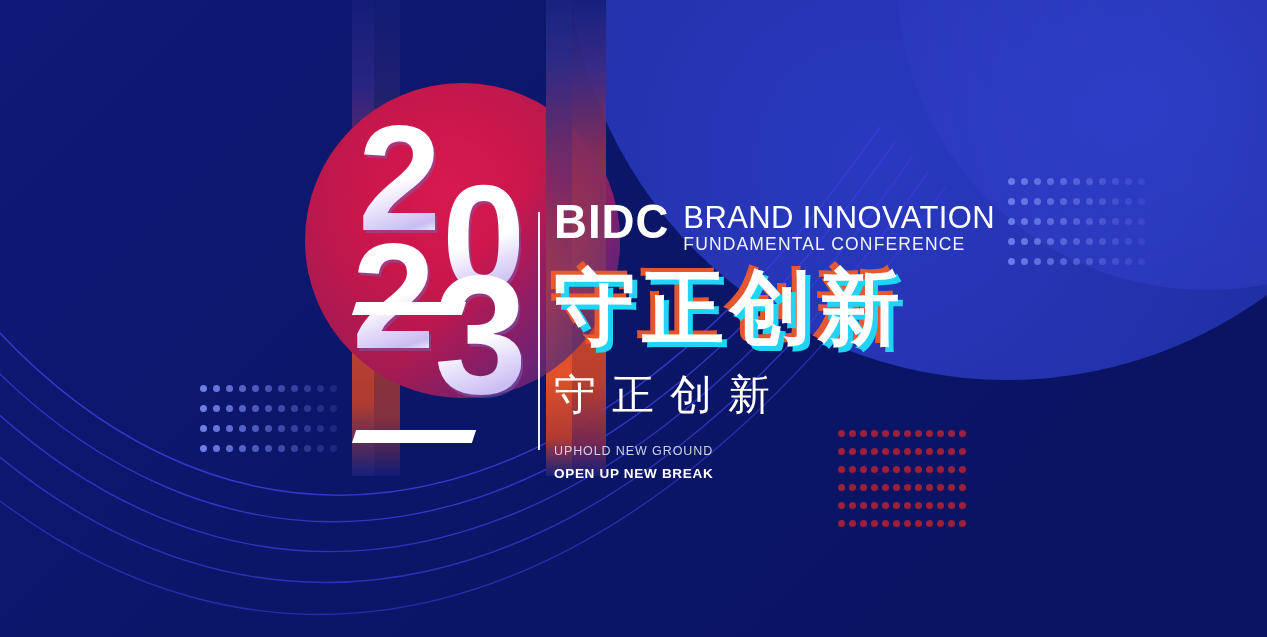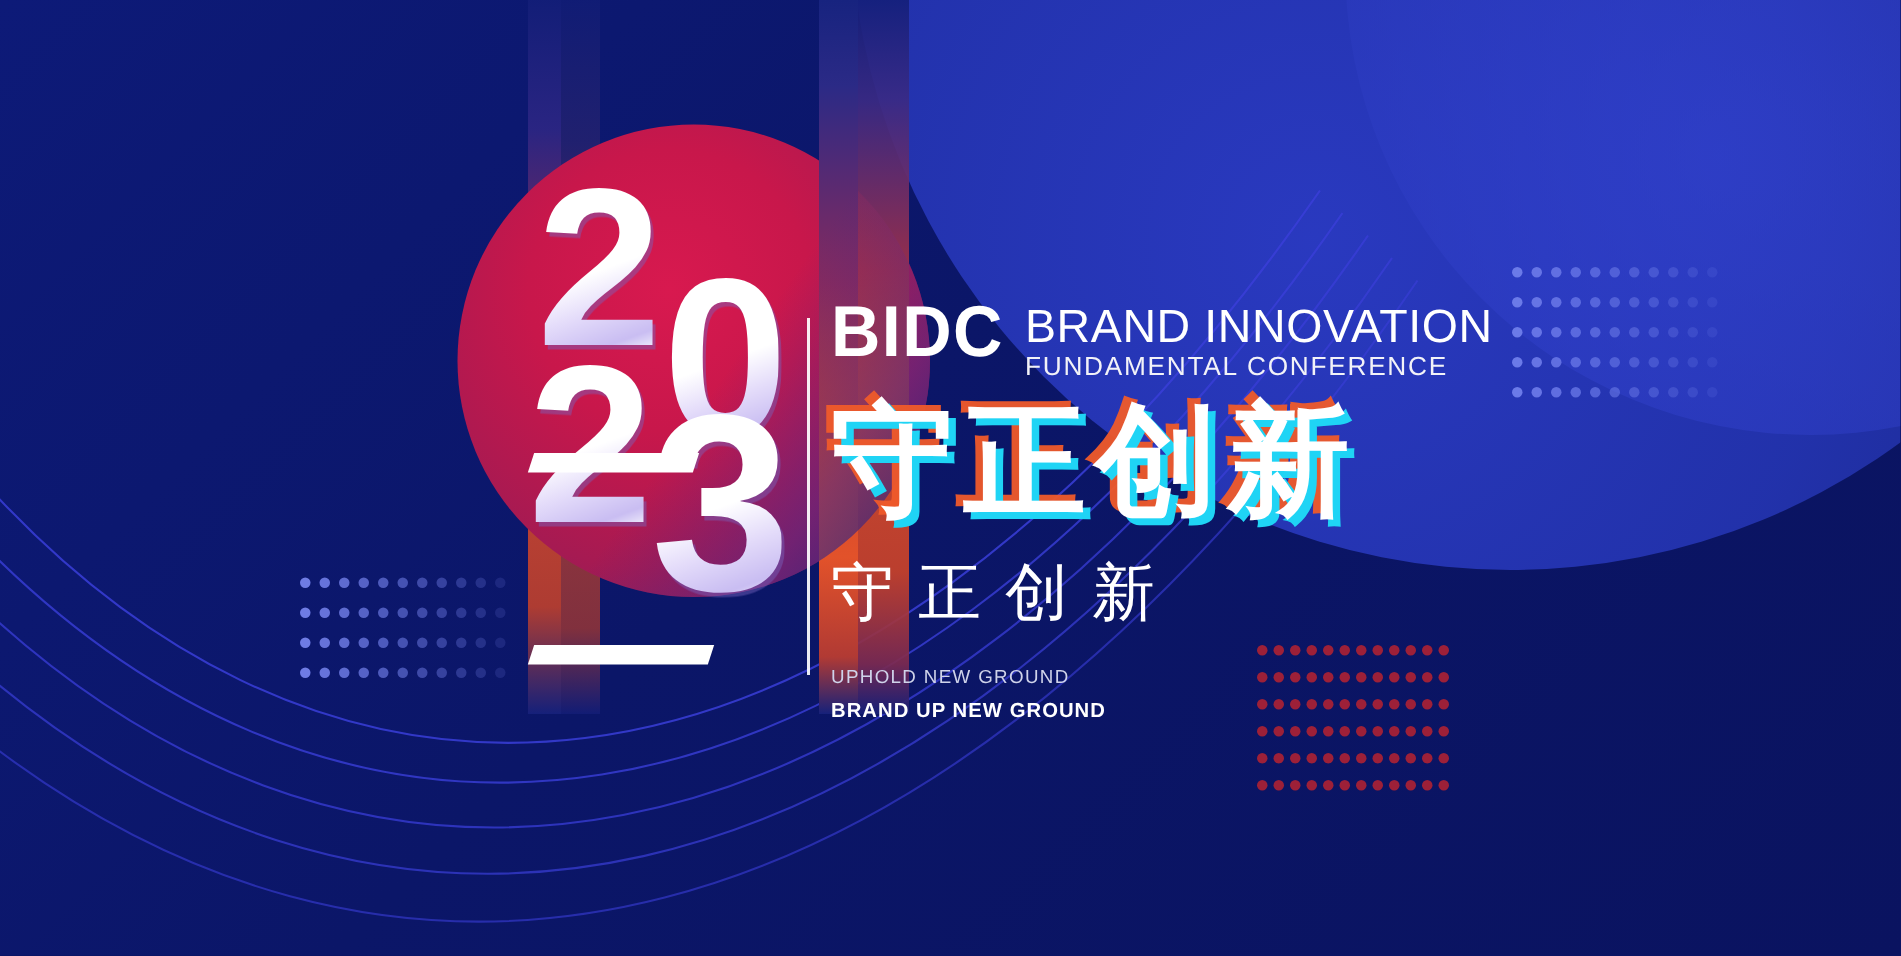--- a/index.html
+++ b/index.html
@@ -390,17 +390,17 @@
     <div id="headline">
       <div class="layer orange">守正创新</div>
       <div class="layer cyan">守正创新</div>
       <div class="layer white">守正创新</div>
     </div>
 
     <div id="sub-headline">守正创新</div>
 
     <div id="en-lines">
       <div class="en-line">UPHOLD NEW GROUND</div>
-      <div class="en-line bold">BRAND UP NEW GROUND</div>
+      <div class="en-line bold">OPEN UP NEW BREAK</div>
     </div>
 
   </div>
 </div>
 
 </body></html>

